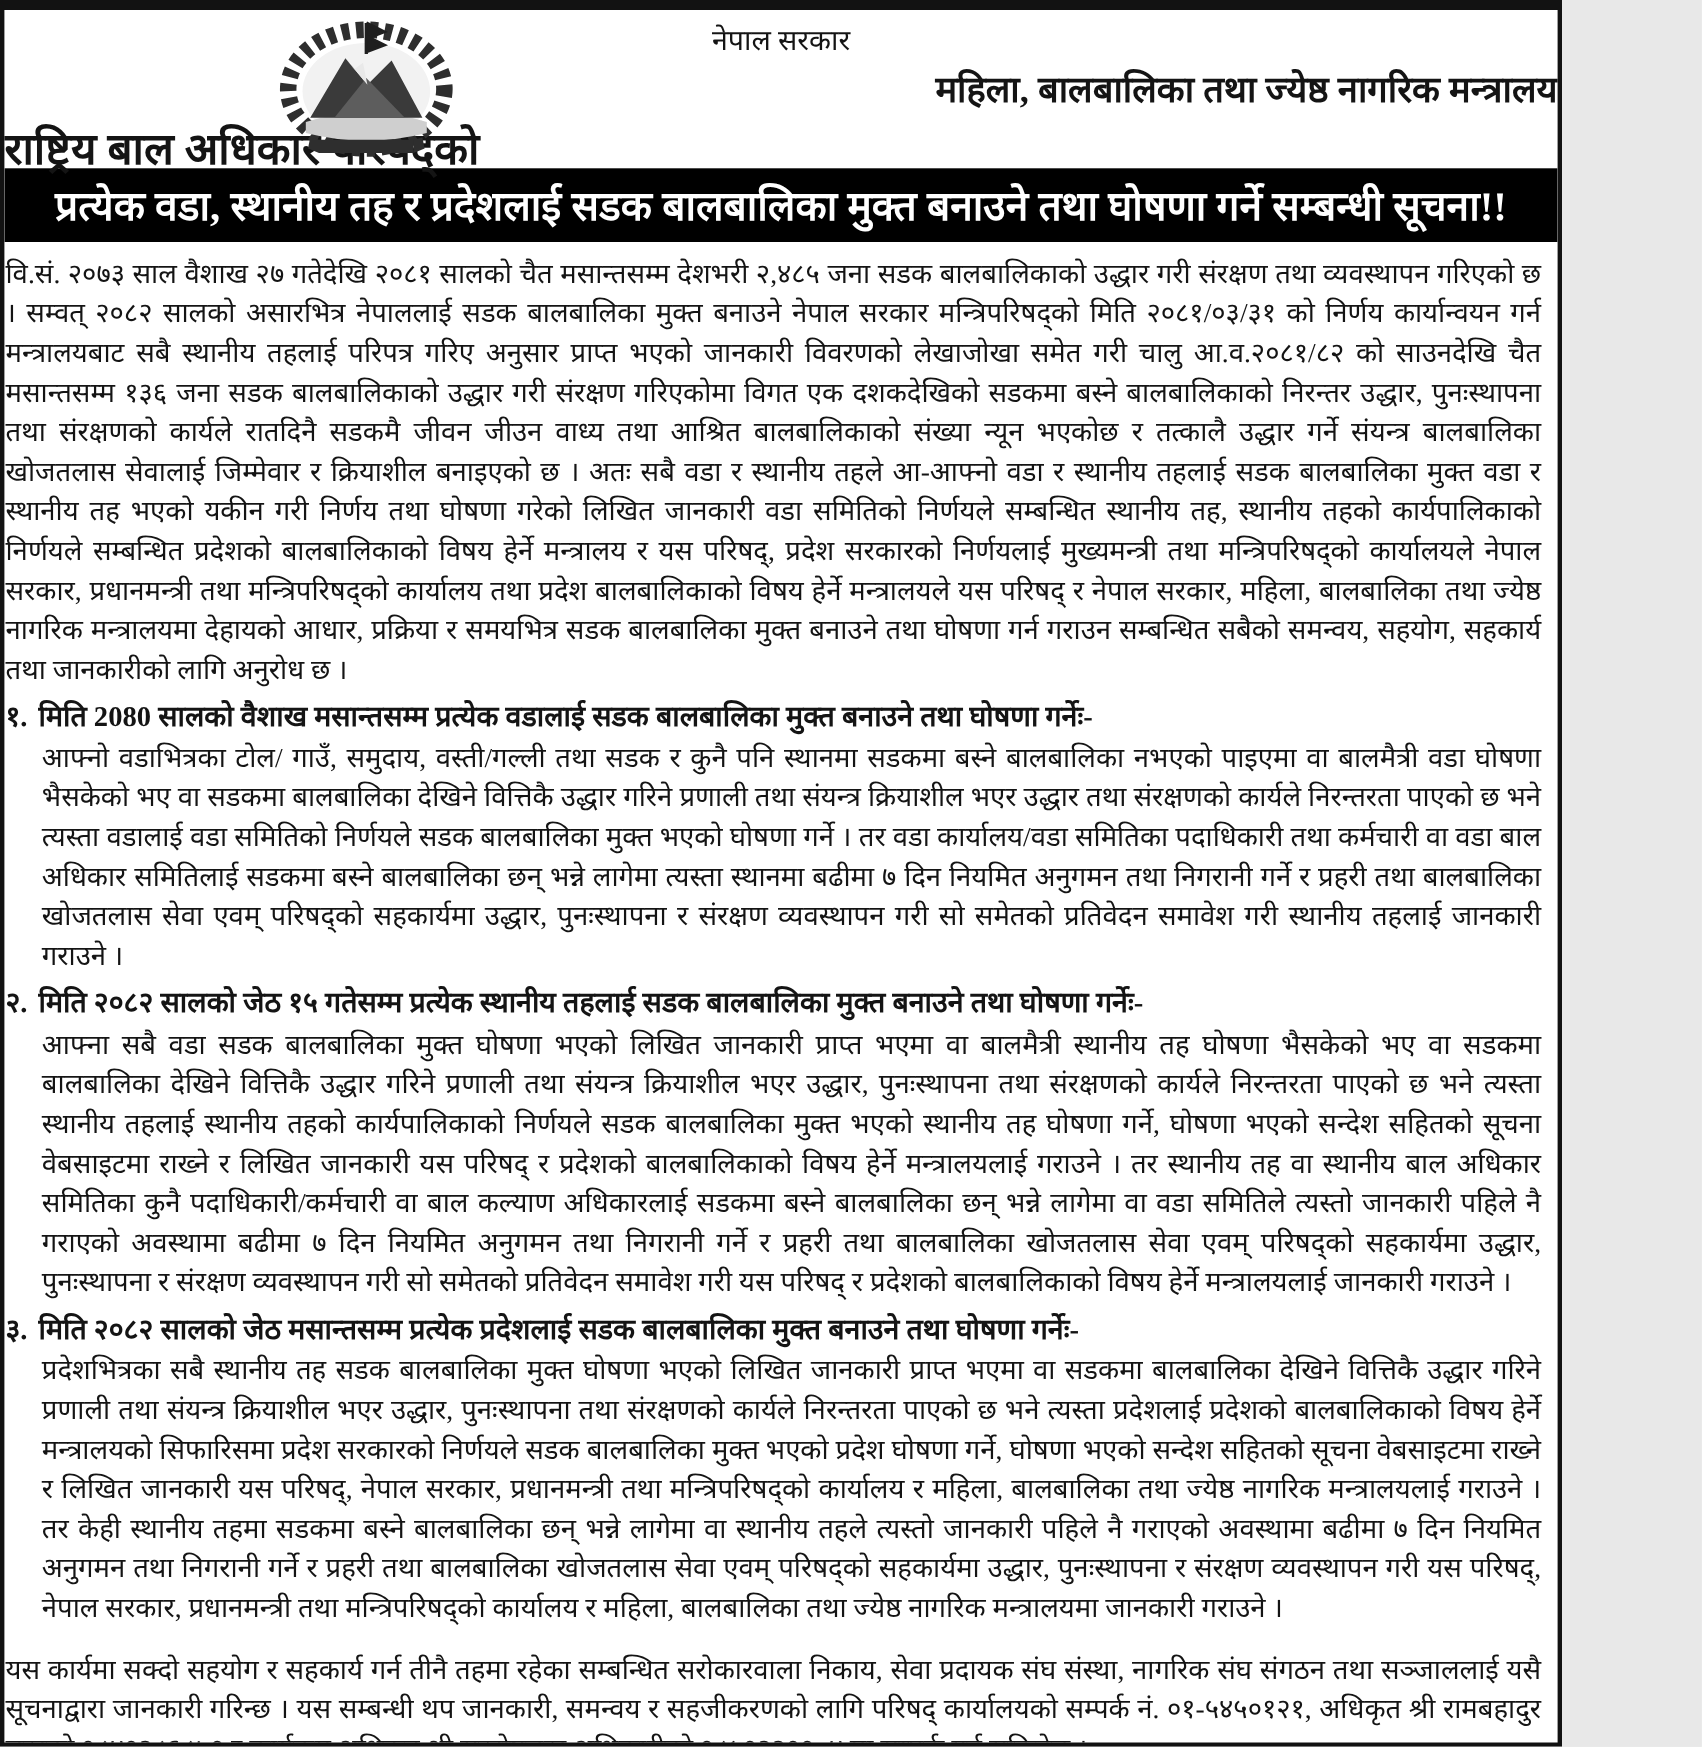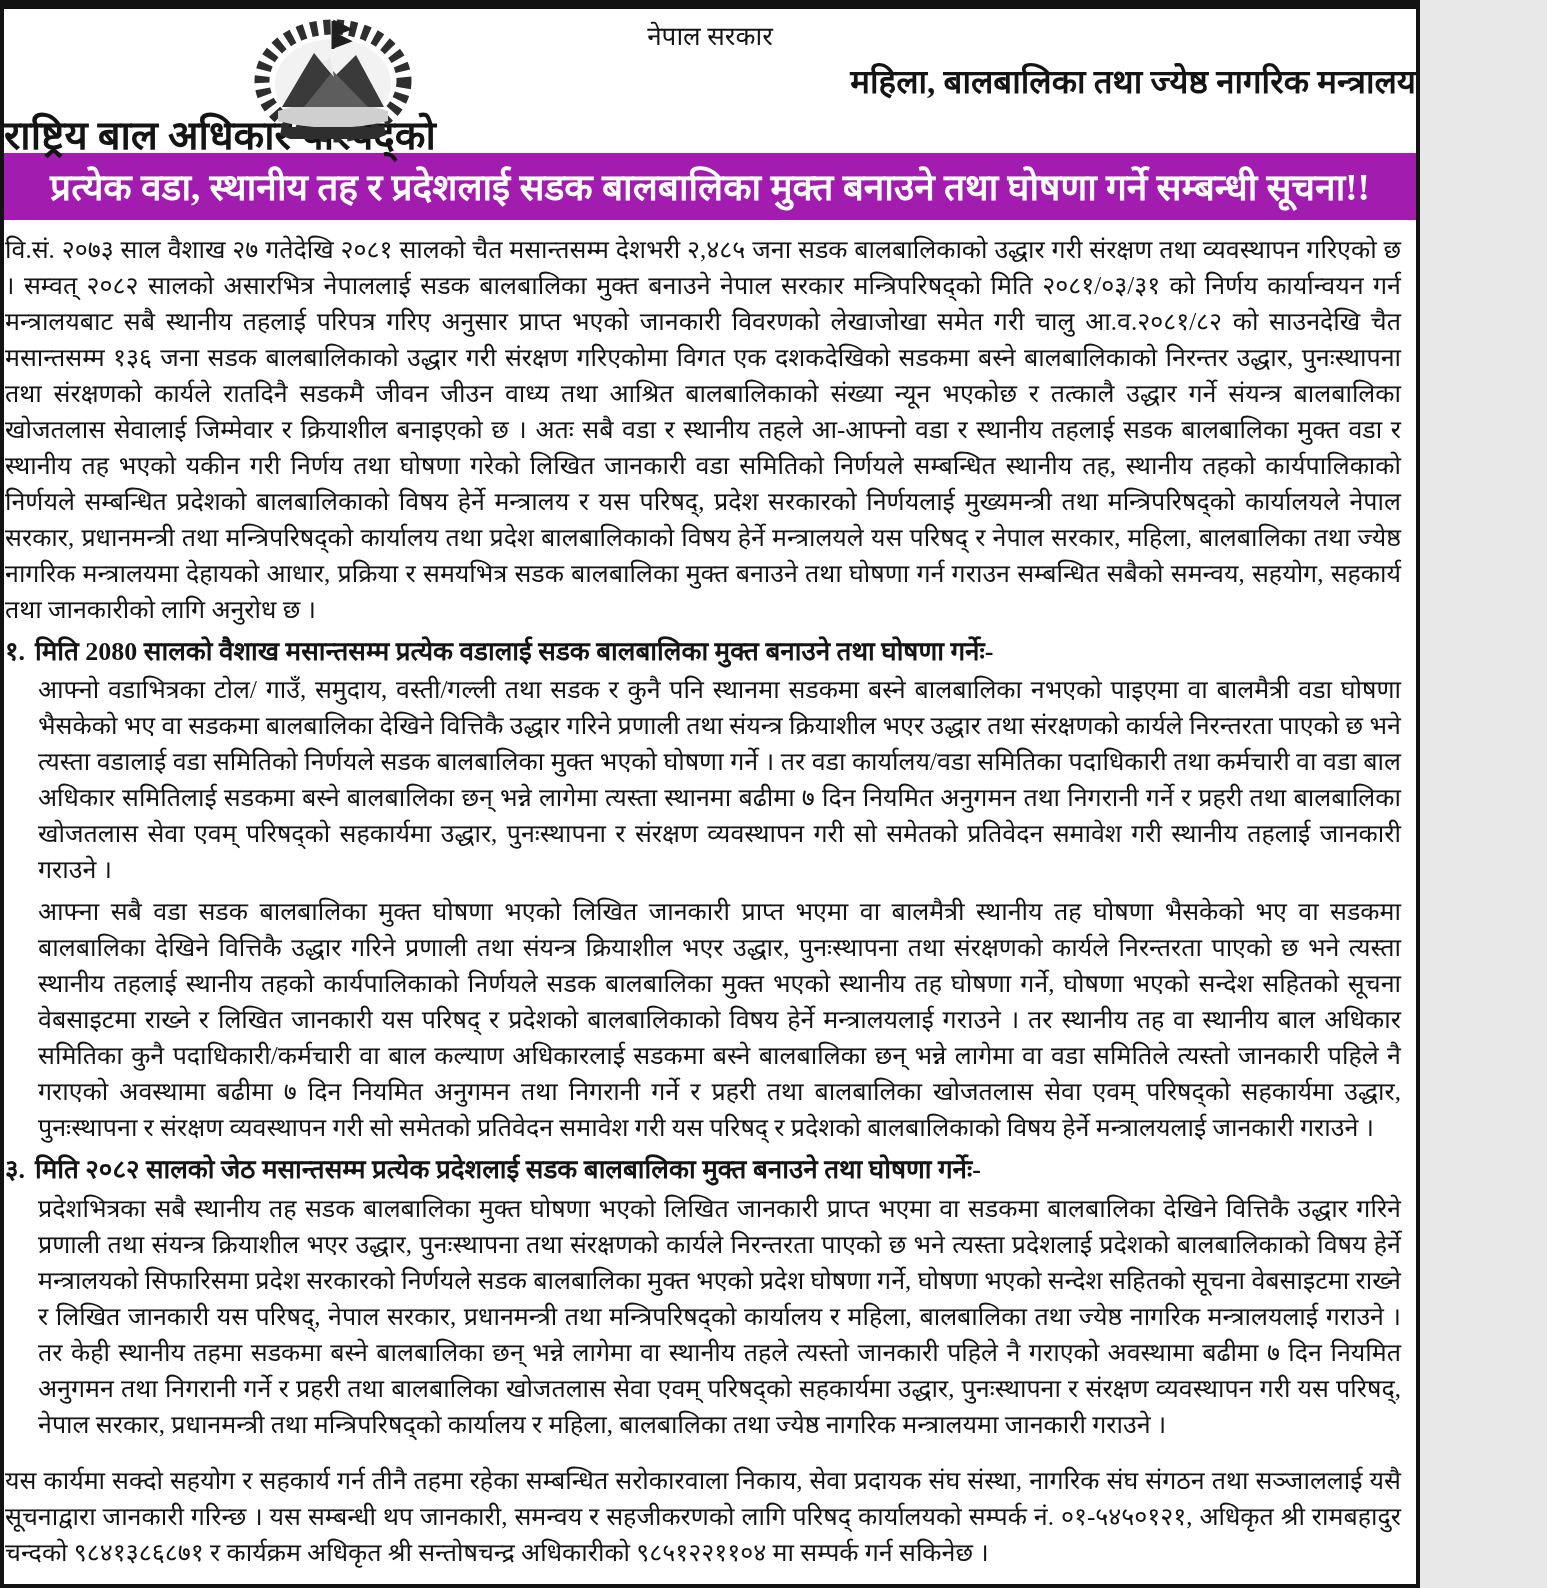--- a/index.html
+++ b/index.html
@@ -11,21 +11,21 @@
     position:relative;overflow:hidden;
   }
   
   .hdr{position:relative;height:140px;}
   .emblem{position:absolute;left:248px;top:6px;width:162px;height:132px;}
   .hdr-gov{ text-align:center;font-size:26px;padding-top:8px;}
   .hdr-min{ text-align:right;font-size:33px;font-weight:bold;margin-top:5px;}
   .hdr-cncl{font-size:40px;font-weight:bold;margin-top:3px;}
   
   .banner{
-    background:#a21caf;color:#ffffff;
+    background:#000000;color:#ffffff;
     font-size:37px;font-weight:bold;text-align:center;
     padding:7px 18px 9px 18px;margin-top:4px;
   }
   
   .doc-body{padding:6px 15px 0 1px;}
   .para{
     font-size:25px;line-height:1.44;text-align:justify;
     margin:6px 0 6px 0;
   }
   .sec{margin-top:4px;}
@@ -79,20 +79,23 @@
     <p class="para">वि.सं. २०७३ साल वैशाख २७ गतेदेखि २०८१ सालको चैत मसान्तसम्म देशभरी २,४८५ जना सडक बालबालिकाको उद्धार गरी संरक्षण तथा व्यवस्थापन गरिएको छ । सम्वत् २०८२ सालको असारभित्र नेपाललाई सडक बालबालिका मुक्त बनाउने नेपाल सरकार मन्त्रिपरिषद्को मिति २०८१/०३/३१ को निर्णय कार्यान्वयन गर्न मन्त्रालयबाट सबै स्थानीय तहलाई परिपत्र गरिए अनुसार प्राप्त भएको जानकारी विवरणको लेखाजोखा समेत गरी चालु आ.व.२०८१/८२ को साउनदेखि चैत मसान्तसम्म १३६ जना सडक बालबालिकाको उद्धार गरी संरक्षण गरिएकोमा विगत एक दशकदेखिको सडकमा बस्ने बालबालिकाको निरन्तर उद्धार, पुनःस्थापना तथा संरक्षणको कार्यले रातदिनै सडकमै जीवन जीउन वाध्य तथा आश्रित बालबालिकाको संख्या न्यून भएकोछ र तत्कालै उद्धार गर्ने संयन्त्र बालबालिका खोजतलास सेवालाई जिम्मेवार र क्रियाशील बनाइएको छ । अतः सबै वडा र स्थानीय तहले आ-आफ्नो वडा र स्थानीय तहलाई सडक बालबालिका मुक्त वडा र स्थानीय तह भएको यकीन गरी निर्णय तथा घोषणा गरेको लिखित जानकारी वडा समितिको निर्णयले सम्बन्धित स्थानीय तह, स्थानीय तहको कार्यपालिकाको निर्णयले सम्बन्धित प्रदेशको बालबालिकाको विषय हेर्ने मन्त्रालय र यस परिषद्, प्रदेश सरकारको निर्णयलाई मुख्यमन्त्री तथा मन्त्रिपरिषद्को कार्यालयले नेपाल सरकार, प्रधानमन्त्री तथा मन्त्रिपरिषद्को कार्यालय तथा प्रदेश बालबालिकाको विषय हेर्ने मन्त्रालयले यस परिषद् र नेपाल सरकार, महिला, बालबालिका तथा ज्येष्ठ नागरिक मन्त्रालयमा देहायको आधार, प्रक्रिया र समयभित्र सडक बालबालिका मुक्त बनाउने तथा घोषणा गर्न गराउन सम्बन्धित सबैको समन्वय, सहयोग, सहकार्य तथा जानकारीको लागि अनुरोध छ ।</p>
 
     <div class="sec">
       <div class="sec-head">
         <span class="sec-num">१.</span><span>मिति 2080 सालको वैशाख मसान्तसम्म प्रत्येक वडालाई सडक बालबालिका मुक्त बनाउने तथा घोषणा गर्नेः-</span>
       </div>
       <p class="sec-body">आफ्नो वडाभित्रका टोल/ गाउँ, समुदाय, वस्ती/गल्ली तथा सडक र कुनै पनि स्थानमा सडकमा बस्ने बालबालिका नभएको पाइएमा वा बालमैत्री वडा घोषणा भैसकेको भए वा सडकमा बालबालिका देखिने वित्तिकै उद्धार गरिने प्रणाली तथा संयन्त्र क्रियाशील भएर उद्धार तथा संरक्षणको कार्यले निरन्तरता पाएको छ भने त्यस्ता वडालाई वडा समितिको निर्णयले सडक बालबालिका मुक्त भएको घोषणा गर्ने । तर वडा कार्यालय/वडा समितिका पदाधिकारी तथा कर्मचारी वा वडा बाल अधिकार समितिलाई सडकमा बस्ने बालबालिका छन् भन्ने लागेमा त्यस्ता स्थानमा बढीमा ७ दिन नियमित अनुगमन तथा निगरानी गर्ने र प्रहरी तथा बालबालिका खोजतलास सेवा एवम् परिषद्को सहकार्यमा उद्धार, पुनःस्थापना र संरक्षण व्यवस्थापन गरी सो समेतको प्रतिवेदन समावेश गरी स्थानीय तहलाई जानकारी गराउने ।</p>
     </div>
 
     <div class="sec">
+      <div class="sec-head">
+        <span class="sec-num">२.</span><span>मिति २०८२ सालको जेठ १५ गतेसम्म प्रत्येक स्थानीय तहलाई सडक बालबालिका मुक्त बनाउने तथा घोषणा गर्नेः-</span>
+      </div>
       <p class="sec-body">आफ्ना सबै वडा सडक बालबालिका मुक्त घोषणा भएको लिखित जानकारी प्राप्त भएमा वा बालमैत्री स्थानीय तह घोषणा भैसकेको भए वा सडकमा बालबालिका देखिने वित्तिकै उद्धार गरिने प्रणाली तथा संयन्त्र क्रियाशील भएर उद्धार, पुनःस्थापना तथा संरक्षणको कार्यले निरन्तरता पाएको छ भने त्यस्ता स्थानीय तहलाई स्थानीय तहको कार्यपालिकाको निर्णयले सडक बालबालिका मुक्त भएको स्थानीय तह घोषणा गर्ने, घोषणा भएको सन्देश सहितको सूचना वेबसाइटमा राख्ने र लिखित जानकारी यस परिषद् र प्रदेशको बालबालिकाको विषय हेर्ने मन्त्रालयलाई गराउने । तर स्थानीय तह वा स्थानीय बाल अधिकार समितिका कुनै पदाधिकारी/कर्मचारी वा बाल कल्याण अधिकारलाई सडकमा बस्ने बालबालिका छन् भन्ने लागेमा वा वडा समितिले त्यस्तो जानकारी पहिले नै गराएको अवस्थामा बढीमा ७ दिन नियमित अनुगमन तथा निगरानी गर्ने र प्रहरी तथा बालबालिका खोजतलास सेवा एवम् परिषद्को सहकार्यमा उद्धार, पुनःस्थापना र संरक्षण व्यवस्थापन गरी सो समेतको प्रतिवेदन समावेश गरी यस परिषद् र  प्रदेशको बालबालिकाको विषय हेर्ने मन्त्रालयलाई जानकारी गराउने ।</p>
     </div>
 
     <div class="sec">
       <div class="sec-head">
         <span class="sec-num">३.</span><span>मिति २०८२ सालको जेठ मसान्तसम्म प्रत्येक प्रदेशलाई सडक बालबालिका मुक्त बनाउने तथा घोषणा गर्नेः-</span>
       </div>
       <p class="sec-body">प्रदेशभित्रका सबै  स्थानीय तह सडक बालबालिका मुक्त घोषणा भएको लिखित जानकारी प्राप्त भएमा वा सडकमा बालबालिका देखिने वित्तिकै उद्धार गरिने प्रणाली तथा संयन्त्र क्रियाशील भएर उद्धार, पुनःस्थापना तथा संरक्षणको कार्यले निरन्तरता पाएको छ भने त्यस्ता प्रदेशलाई प्रदेशको बालबालिकाको विषय हेर्ने मन्त्रालयको सिफारिसमा प्रदेश सरकारको निर्णयले सडक बालबालिका मुक्त भएको प्रदेश घोषणा गर्ने, घोषणा भएको सन्देश सहितको सूचना वेबसाइटमा राख्ने र लिखित जानकारी यस परिषद्, नेपाल सरकार, प्रधानमन्त्री तथा मन्त्रिपरिषद्को कार्यालय र महिला, बालबालिका तथा ज्येष्ठ नागरिक मन्त्रालयलाई गराउने । तर केही स्थानीय तहमा सडकमा बस्ने बालबालिका छन् भन्ने लागेमा वा स्थानीय तहले त्यस्तो जानकारी पहिले नै गराएको अवस्थामा बढीमा ७ दिन नियमित अनुगमन तथा निगरानी गर्ने र प्रहरी तथा बालबालिका खोजतलास सेवा एवम् परिषद्को सहकार्यमा उद्धार, पुनःस्थापना र संरक्षण व्यवस्थापन गरी यस परिषद्, नेपाल सरकार, प्रधानमन्त्री तथा मन्त्रिपरिषद्को कार्यालय र महिला, बालबालिका तथा ज्येष्ठ नागरिक मन्त्रालयमा जानकारी गराउने ।</p>
     </div>
 

